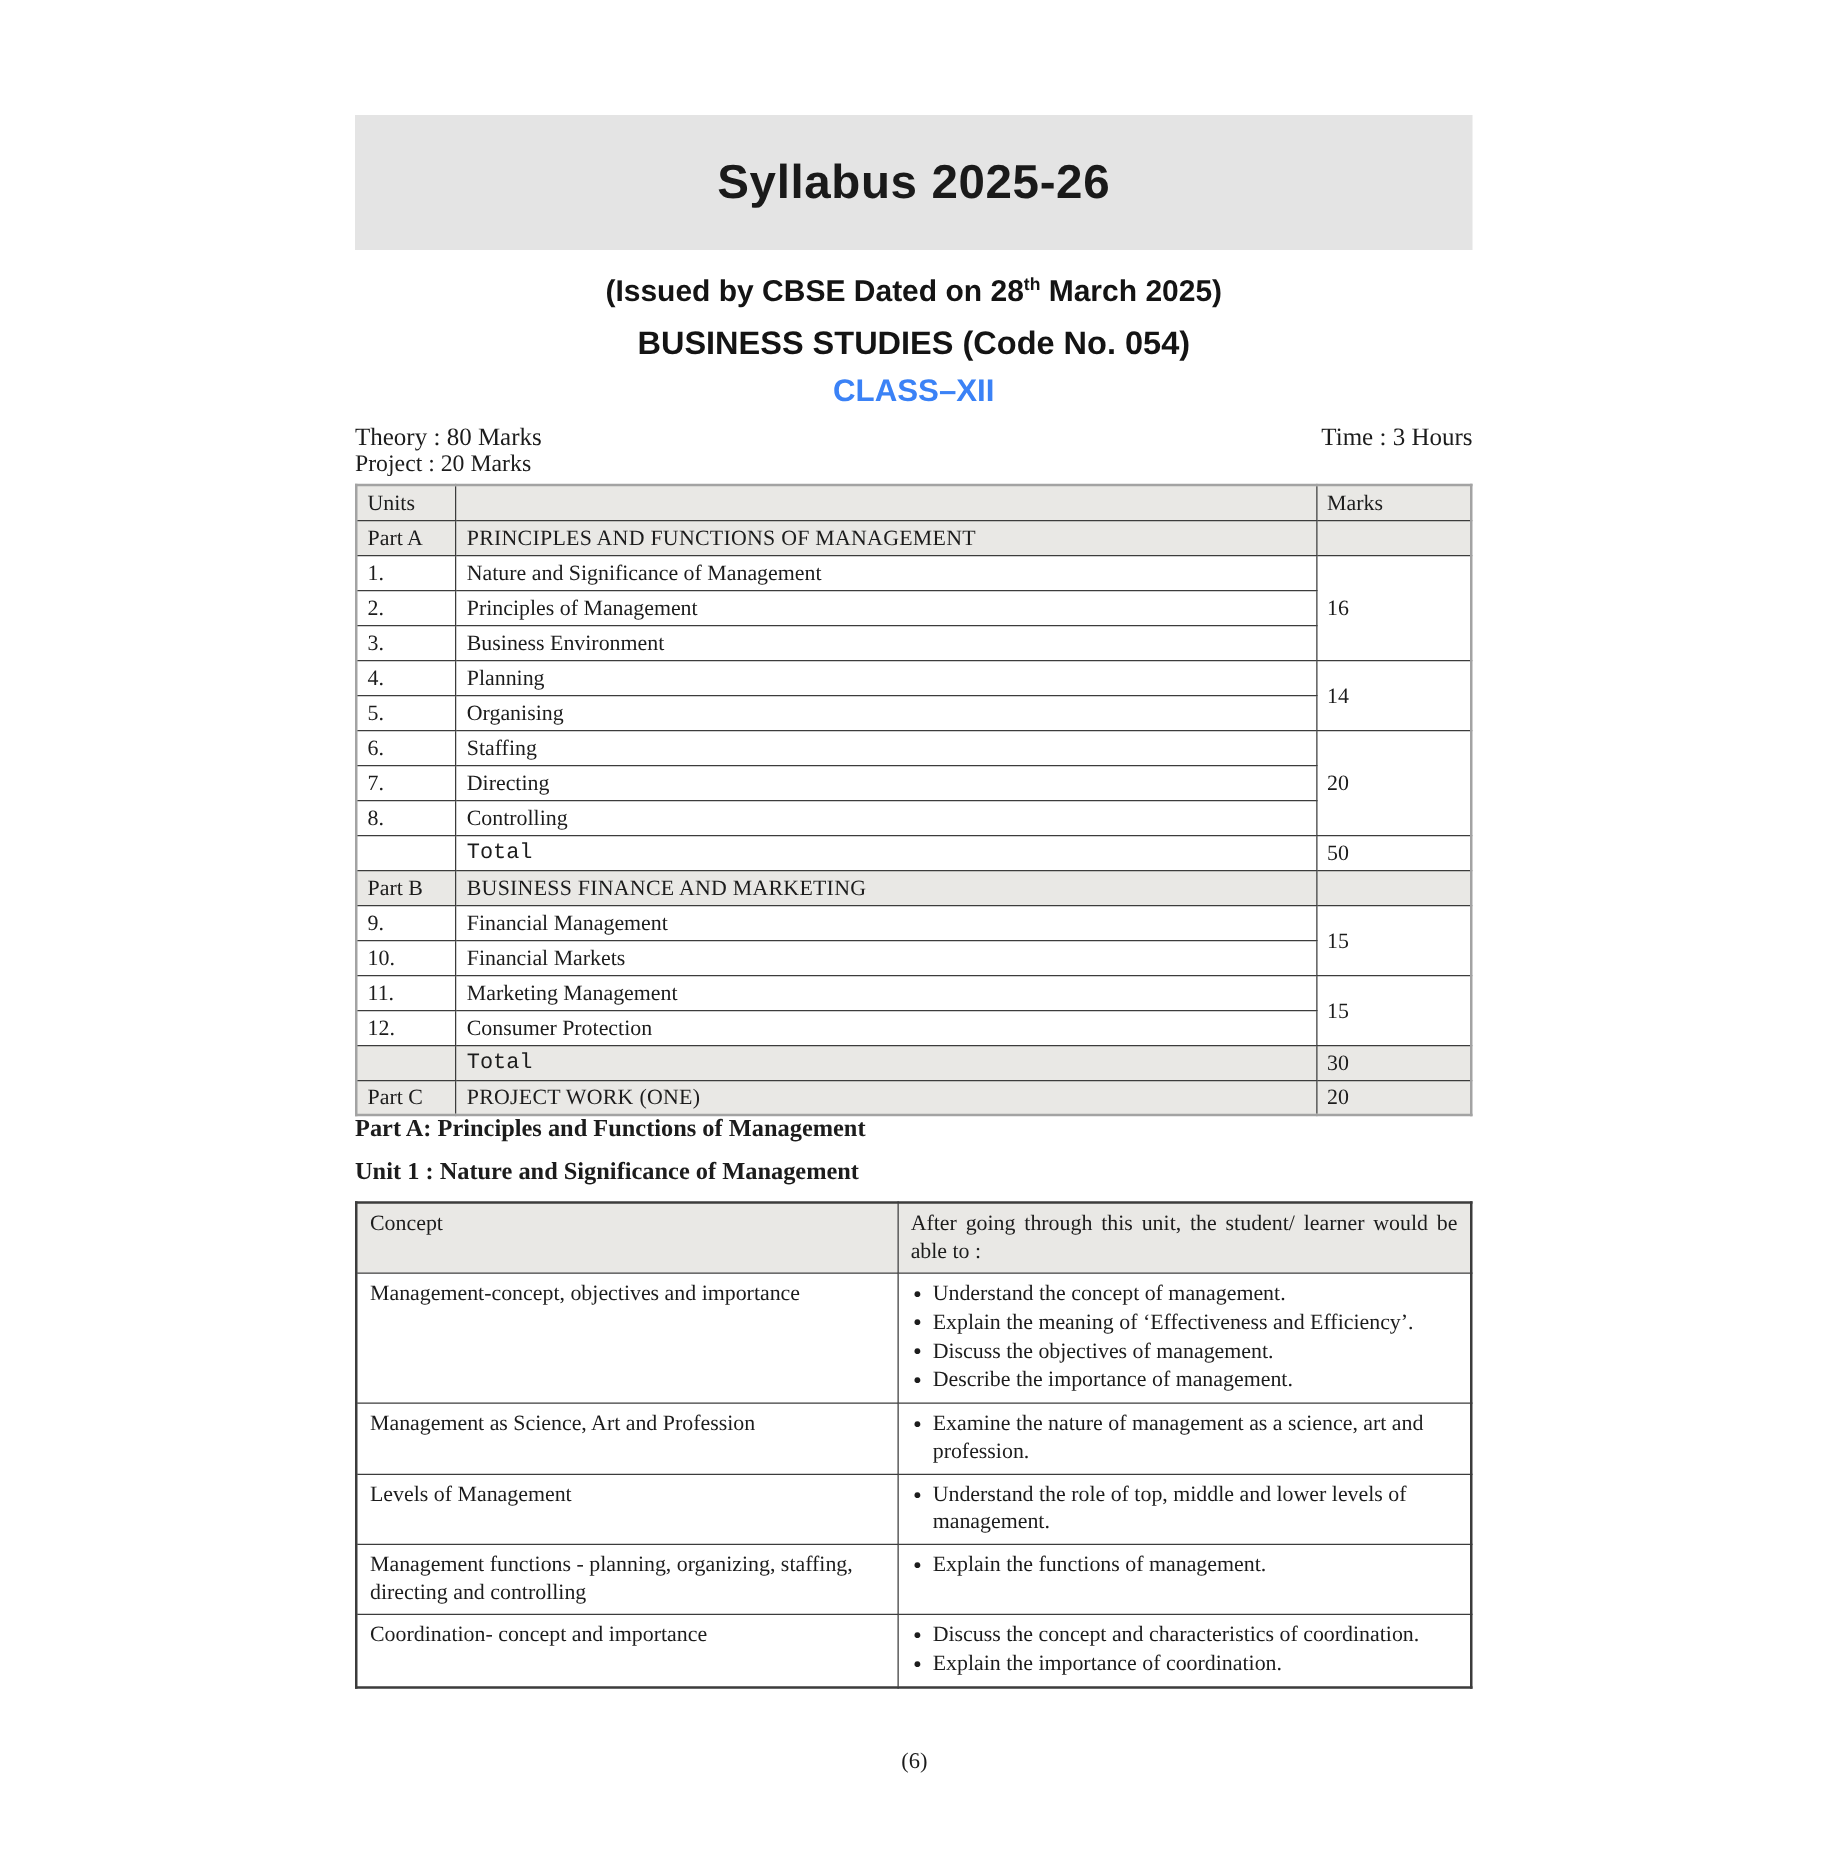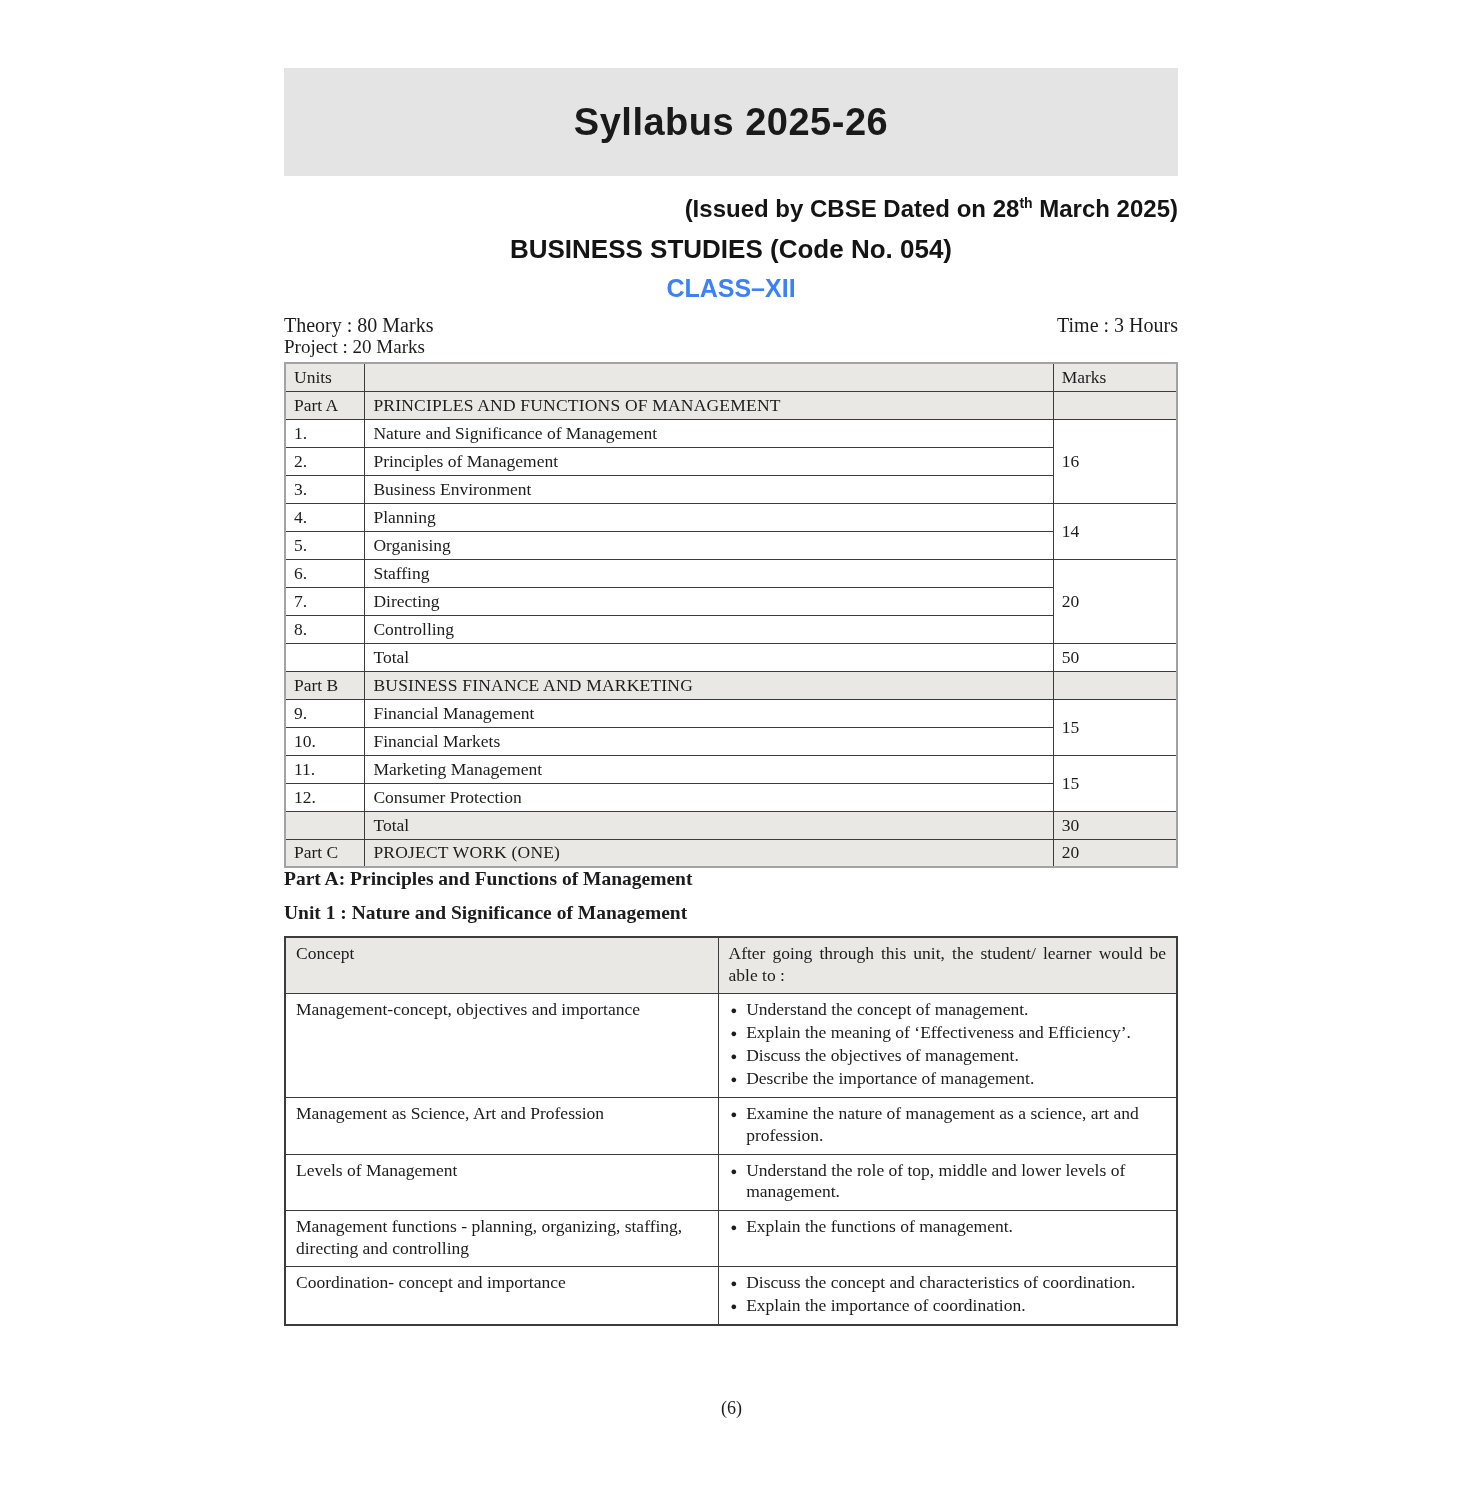--- a/index.html
+++ b/index.html
@@ -5,37 +5,37 @@
   * { margin: 0; padding: 0; box-sizing: border-box; }
   html, body { background: #ffffff; }
   body {
     width: 1463px; height: 1500px;
     position: relative;
     font-family: "Liberation Serif", serif;
     color: #1c1c1c;
   }
   .page-content {
     position: absolute;
-    left: 284px; top: 68px;
+    left: 284px; top: 92px;
     width: 894px;
   }
 
   
   .banner {
     background: #e4e4e4;
     height: 108px;
     display: flex; align-items: center; justify-content: center;
   }
   .banner-title {
     font-family: "Liberation Sans", sans-serif;
     font-weight: 700; font-size: 38px; color: #1a1a1a;
     letter-spacing: 0.5px;
   }
   .issued-line {
-    margin-top: 14px; text-align: right;
+    margin-top: 14px; text-align: center;
     font-family: "Liberation Sans", sans-serif;
     font-weight: 700; font-size: 24px; line-height: 26px; color: #141414;
   }
   .issued-line sup { font-size: 14px; }
   .subject-line {
     margin-top: 12px; text-align: center;
     font-family: "Liberation Sans", sans-serif;
     font-weight: 700; font-size: 26px; line-height: 30px; color: #141414;
   }
   .class-line {
@@ -57,21 +57,21 @@
     border: 1px solid #3c3c3c;
     font-size: 17.5px; font-weight: 400;
     height: 28px; padding: 1px 8px;
     text-align: left; vertical-align: middle;
   }
   .marks-table col.c-units { width: 80px; }
   .marks-table col.c-name  { width: 690px; }
   .marks-table col.c-marks { width: 124px; }
   .marks-table .shaded { background: #e9e8e5; }
   .cell-center { text-align: center; }
-  .cell-right  { text-align: right; padding-right: 10px; }
+  .cell-right  { text-align: right; padding-right: 10px; font-family: Liberation Mono, monospace; }
   .unit-no { font-weight: 700; }
   .part-title { font-weight: 700; letter-spacing: 0.2px; }
 
   
   .section-heading {
     font-size: 19.5px; font-weight: 700; line-height: 22px;
   }
   .h-part { margin-top: 0; }
   .h-unit { margin-top: 12px; }
 

